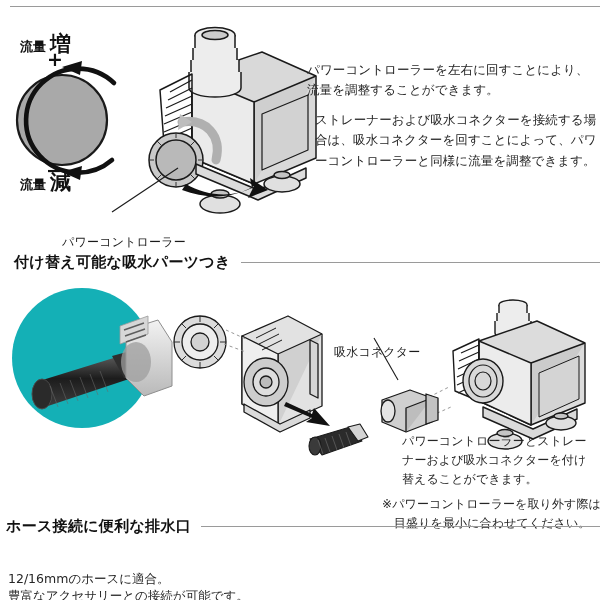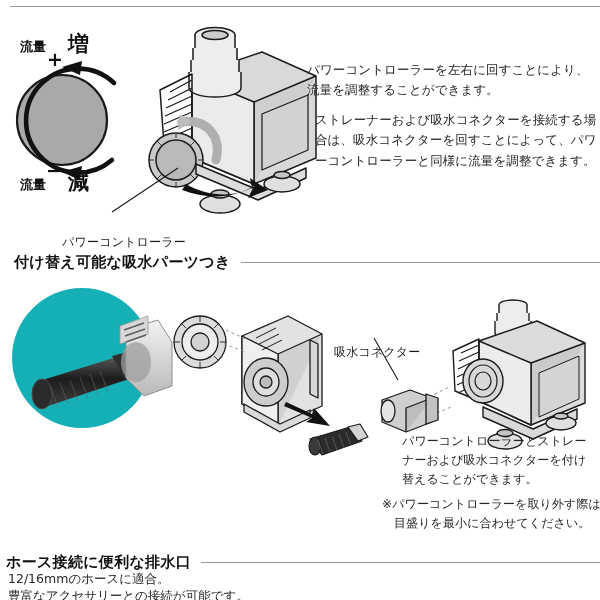--- a/index.html
+++ b/index.html
@@ -63,21 +63,21 @@
     position: absolute;
     left: 0;
     top: 28px;
     width: 150px;
     height: 180px;
   }
   .label-flow {
     position: absolute;
     display: flex;
     align-items: baseline;
-    gap: 22px;
+    gap: 4px;
     justify-content: flex-end;
   }
   .label-flow .lf-small {
     font-size: 13px;
     font-weight: bold;
     color: #111;
   }
   .label-flow .lf-big {
     font-size: 21px;
     font-weight: bold;
@@ -377,19 +377,19 @@
       <path d="M39 19 L44 33"></path>
         <path d="M46 17 L51 31"></path>
     </g>
     <path d="M48 12 L60 9 L68 22 L58 26 Z" fill="#d4d4d4"></path>
   </g>
 </svg>
 
 <div class="para small" style="left:394px; top:432px; width:196px;margin-left:8px;">パワーコントローラーとストレーナーおよび吸水コネクターを付け替えることができます。</div>
 <div class="para small note-hang" style="left:382px; top:495px; width:212px;">※パワーコントローラーを取り外す際は目盛りを最小に合わせてください。</div>
 
-<div class="sec-header" style="top:553px;">
+<div class="sec-header" style="top:517px;">
   <span class="title">ホース接続に便利な排水口</span>
   <span class="rule"></span>
 </div>
 
 <div class="bottom-text" style="left:8px; top:569px;">12/16mmのホースに適合。</div>
 <div class="bottom-text" style="left:8px; top:586px;">豊富なアクセサリーとの接続が可能です。</div>
 
 </body></html>

